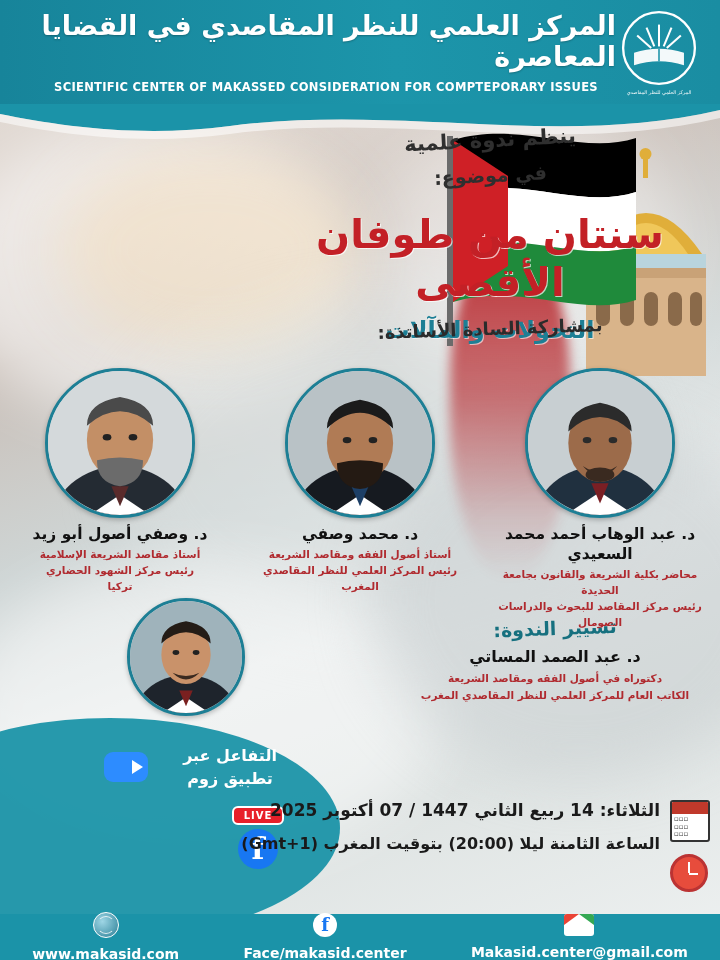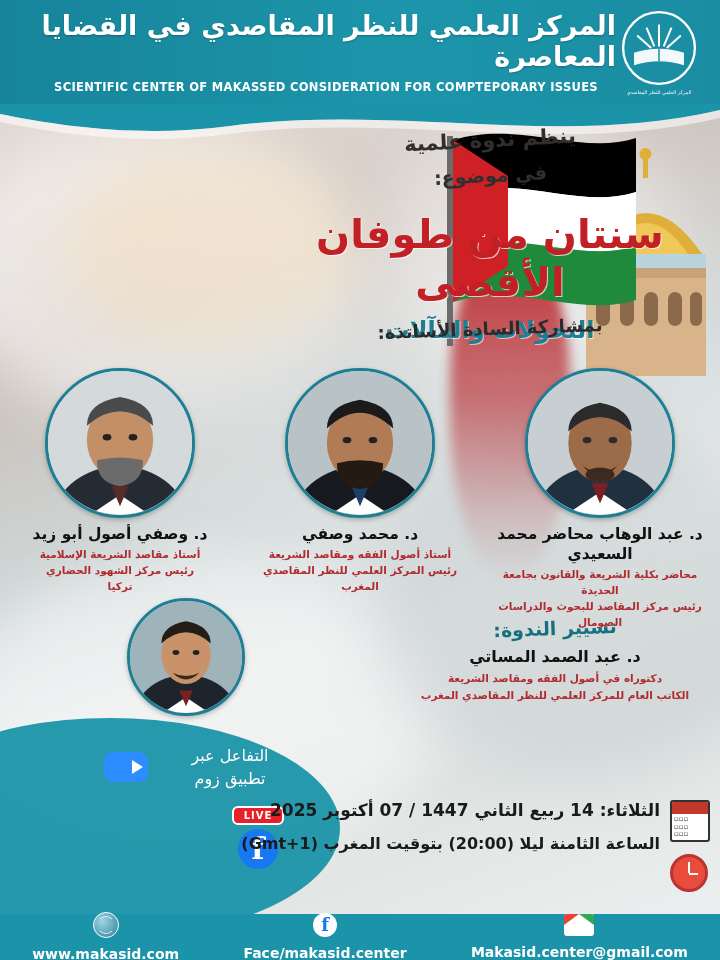--- a/index.html
+++ b/index.html
@@ -142,21 +142,21 @@
     position:absolute; z-index:5; left:-120px; top:718px;
     width:460px; height:220px; border-radius:50%;
     background:#1b93a8;
     opacity:.95;
   }
   .bottom-left {
     position:absolute; z-index:9; left:40px; top:744px; width:250px;
     direction:rtl; color:#fff; text-align:right;
   }
   .bl-row { display:flex; align-items:center; gap:12px; margin-bottom:16px; }
-  .bl-txt { font-size:16px; font-weight:normal; line-height:1.45; width:120px; text-align:center;}
+  .bl-txt { font-size:16px; font-weight:bold; line-height:1.45; width:120px; text-align:center;}
   .icon-box { width:64px; display:flex; flex-direction:column; align-items:center; gap:4px;}
   .zoom-ic {
     width:44px; height:30px; border-radius:9px; background:#2D8CFF;
     position:relative;
   }
   .zoom-ic::after{
     content:""; position:absolute; right:5px; top:8px;
     border-left:11px solid #fff; border-top:7px solid transparent; border-bottom:7px solid transparent;
   }
   .live-badge {
@@ -327,21 +327,21 @@
           <path d="M26 100 L50 84 L74 100 Z" fill="#ffffff"></path>
           <path d="M44 78 L50 92 L56 78 Z" fill="#7a1f24"></path>
           <ellipse cx="50" cy="50" rx="22" ry="27" fill="#9c6b4a"></ellipse>
           <path d="M28 42 Q50 22 72 42 Q72 26 50 22 Q28 26 28 42" fill="#2b2b2b"></path>
           <ellipse cx="41" cy="48" rx="3" ry="2.2" fill="#2b2b2b"></ellipse>
           <ellipse cx="59" cy="48" rx="3" ry="2.2" fill="#2b2b2b"></ellipse>
           <path d="M38 66 Q50 74 62 66 Q50 80 38 66" fill="#3a2a20"></path>
           <ellipse cx="50" cy="72" rx="10" ry="5" fill="#3a2a20"></ellipse>
         </svg>
       </div>
-      <div class="sp-name">د. عبد الوهاب محاضر محمد السعيدي</div>
+      <div class="sp-name">د. عبد الوهاب أحمد محمد السعيدي</div>
       <div class="sp-role" style="white-space:pre-line">محاضر بكلية الشريعة والقانون بجامعة الحديدة
 رئيس مركز المقاصد للبحوث والدراسات
 الصومال</div>
     </div>
 
     <div class="speaker">
       <div class="photo">
         <svg class="face-svg" viewBox="0 0 100 100">
           <rect width="100" height="100" fill="#b9c2c6"></rect>
           <ellipse cx="50" cy="108" rx="48" ry="42" fill="#161a20"></ellipse>

